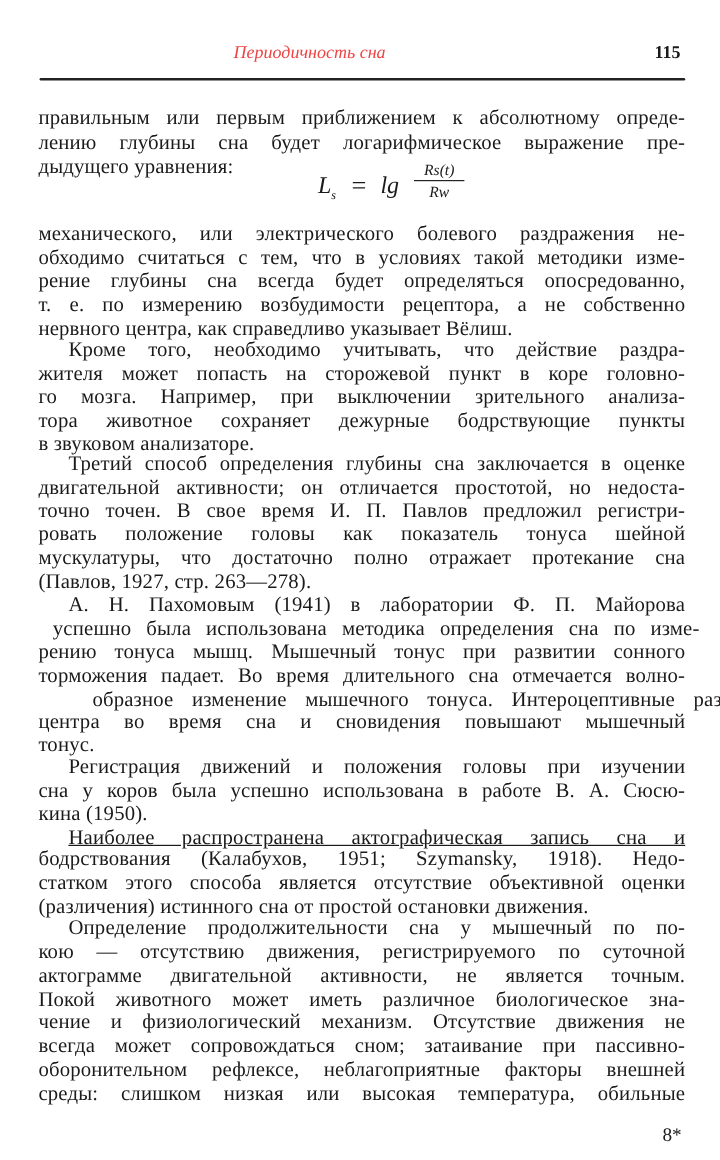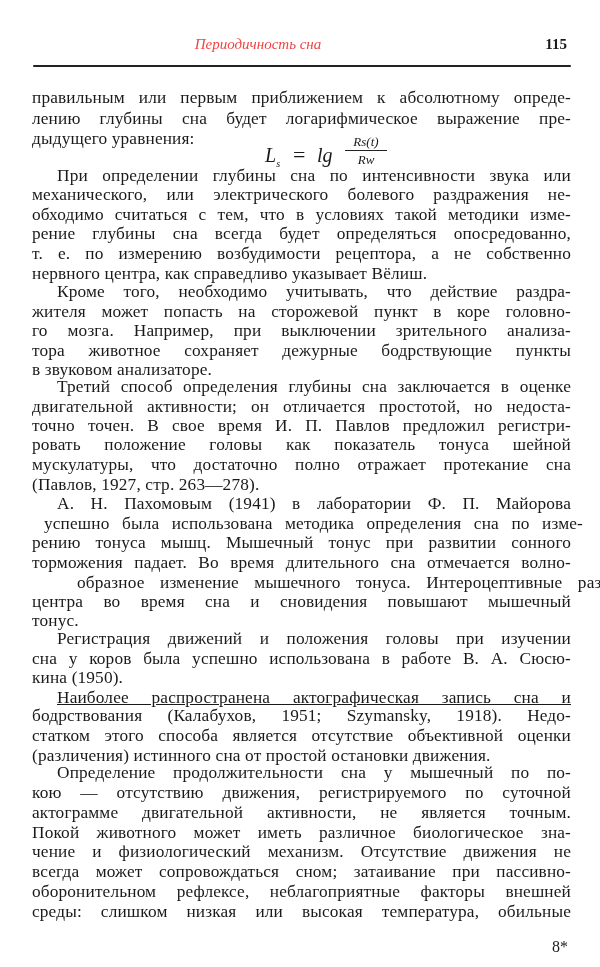--- a/index.html
+++ b/index.html
@@ -48,21 +48,20 @@
   <div class="formula">
     <span class="f-lhs"><span>L</span><sub>s</sub></span>
     <span class="f-eq">=</span>
     <span class="f-lg">lg</span>
     <span class="f-frac">
       <span class="f-num">Rs(t)</span>
       <span class="f-den">Rw</span>
     </span>
   </div>
 
-  <div class="line indent" style="top: 164.61px;">При определении глубины сна по интенсивности звука или</div>
   <div class="line" style="top: 184.463px;">механического, или электрического болевого раздражения не-</div>
   <div class="line" style="top: 204.317px;">обходимо считаться с тем, что в условиях такой методики изме-</div>
   <div class="line" style="top: 223.268px;">рение глубины сна всегда будет определяться опосредованно,</div>
   <div class="line" style="top: 243.122px;">т. е. по измерению возбудимости рецептора, а не собственно</div>
   <div class="line last" style="top: 262.976px;">нервного центра, как справедливо указывает Вёлиш.</div>
 
   <div class="line indent" style="top: 281.024px;">Кроме того, необходимо учитывать, что действие раздра-</div>
   <div class="line" style="top: 300.878px;">жителя может попасть на сторожевой пункт в коре головно-</div>
   <div class="line" style="top: 319.829px;">го мозга. Например, при выключении зрительного анализа-</div>
   <div class="line" style="top: 339.683px;">тора животное сохраняет дежурные бодрствующие пункты</div>

